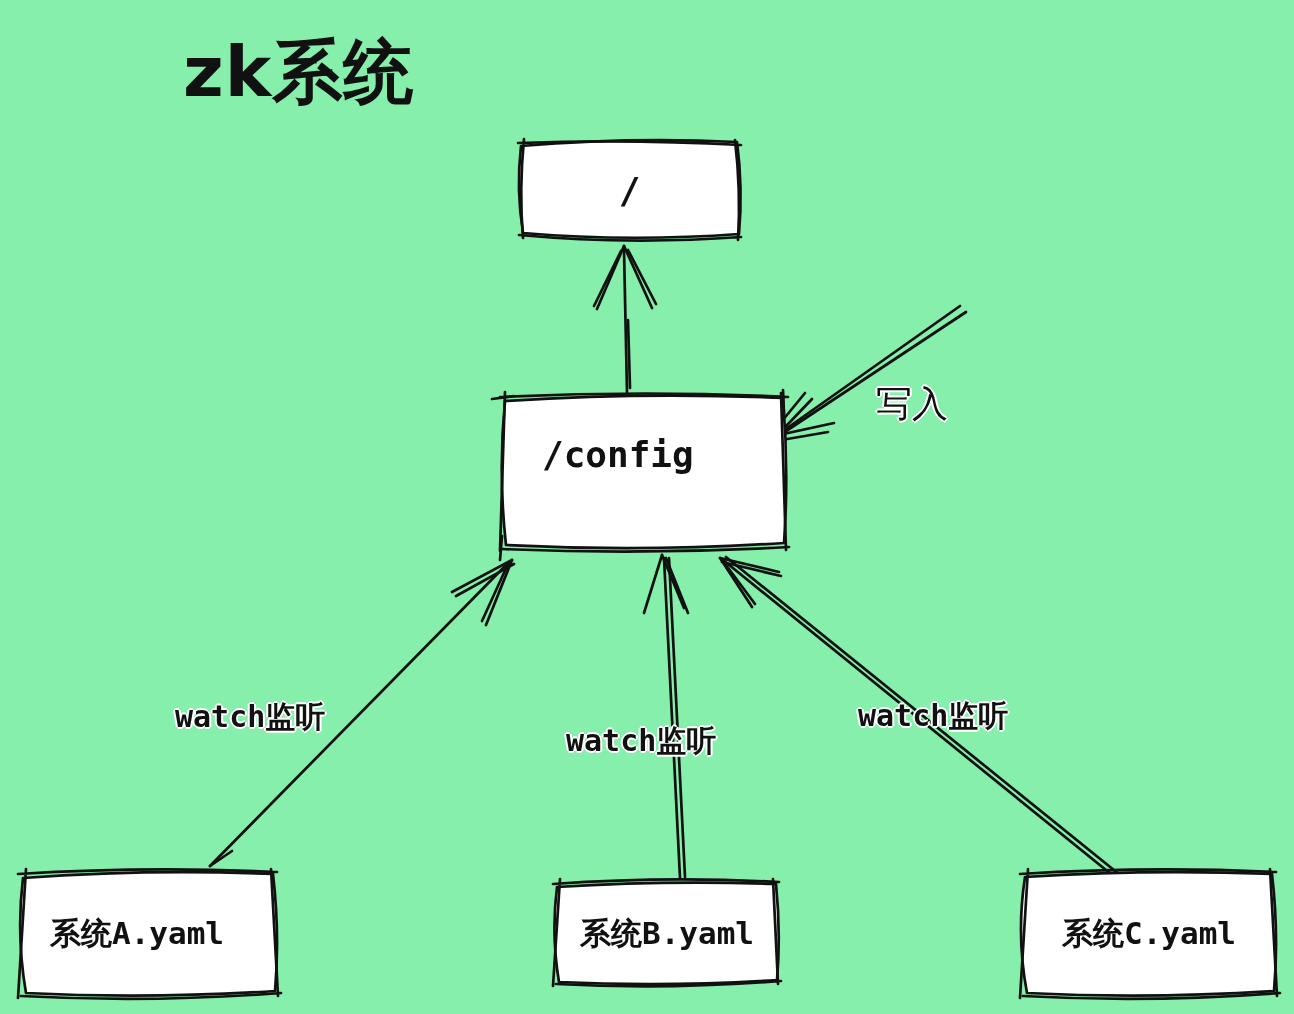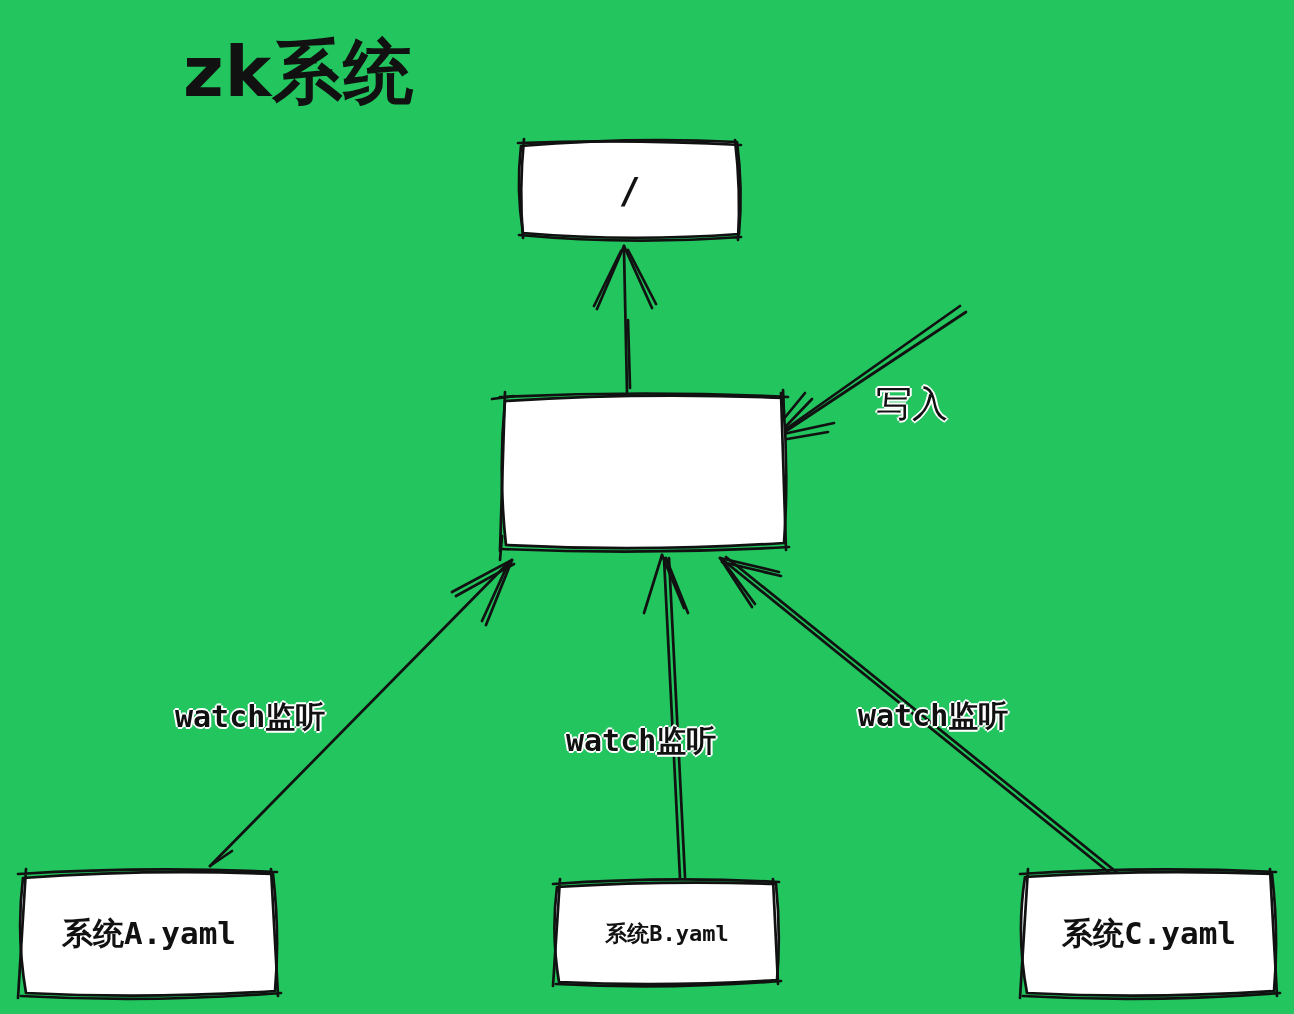--- a/index.html
+++ b/index.html
@@ -1,19 +1,19 @@
 <!DOCTYPE html>
 <html><head>
 <meta charset="utf-8">
 <style>
   html,body{margin:0;padding:0;background:#ffffff;}
   .canvas{
     position:relative;
     width:1294px;height:1014px;
-    background:#22c55e;
+    background:#86efac;
     overflow:hidden;
     font-family:"DejaVu Sans",sans-serif;
     color:#111;
   }
   svg.sketch{position:absolute;left:0;top:0;width:1294px;height:1014px;}
   svg.sketch path{stroke:#111;stroke-width:2.7;fill:none;stroke-linecap:round;stroke-linejoin:round;}
   svg.sketch path.fillbox{fill:#ffffff;}
   .lbl{
     position:absolute;
     color:#111;
@@ -24,22 +24,22 @@
   .title{
     left:183px;top:26px;
     font-size:70px;font-weight:700;
     letter-spacing:1px;
     font-family:"DejaVu Sans",sans-serif;
     text-shadow:none;
   }
   .node-label{display:flex;align-items:center;justify-content:center;text-align:center;}
   .lbl-root{left:517px;top:142px;width:225px;height:96px;font-size:36px;}
   .lbl-config{left:542px;top:434px;font-size:36px;}
-  .lbl-sysA{left:20px;top:874px;width:258px;height:120px;font-size:31px;}
-  .lbl-sysB{left:555px;top:884px;width:224px;height:100px;font-size:22px;}
+  .lbl-sysA{left:8px;top:874px;width:258px;height:120px;font-size:31px;}
+  .lbl-sysB{left:555px;top:884px;width:224px;height:100px;font-size:31px;}
   .lbl-sysC{left:1022px;top:874px;width:254px;height:120px;font-size:31px;}
   .lbl-common{left:936px;top:262px;font-size:31px;}
   .lbl-write{left:876px;top:380px;font-size:36px;font-weight:500;}
   .lbl-watch-a{left:175px;top:697px;font-size:30px;}
   .lbl-watch-b{left:566px;top:721px;font-size:30px;}
   .lbl-watch-c{left:858px;top:696px;font-size:30px;}
 </style>
 </head>
 <body>
 
@@ -115,20 +115,21 @@
     <g>
       <path class="fillbox" d="M1025 877 Q1148 869 1272 874 Q1279 935 1274 991 Q1148 999 1027 993 Q1016 935 1025 877"></path>
       <path d="M1020 874 Q1148 866 1276 872 M1270 869 L1277 996 M1280 993 Q1148 1003 1023 996 M1028 869 L1020 998"></path>
     </g>
   </svg>
 
   <div class="lbl title">zk系统</div>
 
   <div class="lbl mono node-label lbl-root">/</div>
 
+  <div class="lbl mono lbl-config">/config</div>
 
   <div class="lbl mono node-label lbl-sysA">系统A.yaml</div>
 
   <div class="lbl mono node-label lbl-sysB">系统B.yaml</div>
 
   <div class="lbl mono node-label lbl-sysC">系统C.yaml</div>
 
 
   <div class="lbl lbl-write">写入</div>
 

